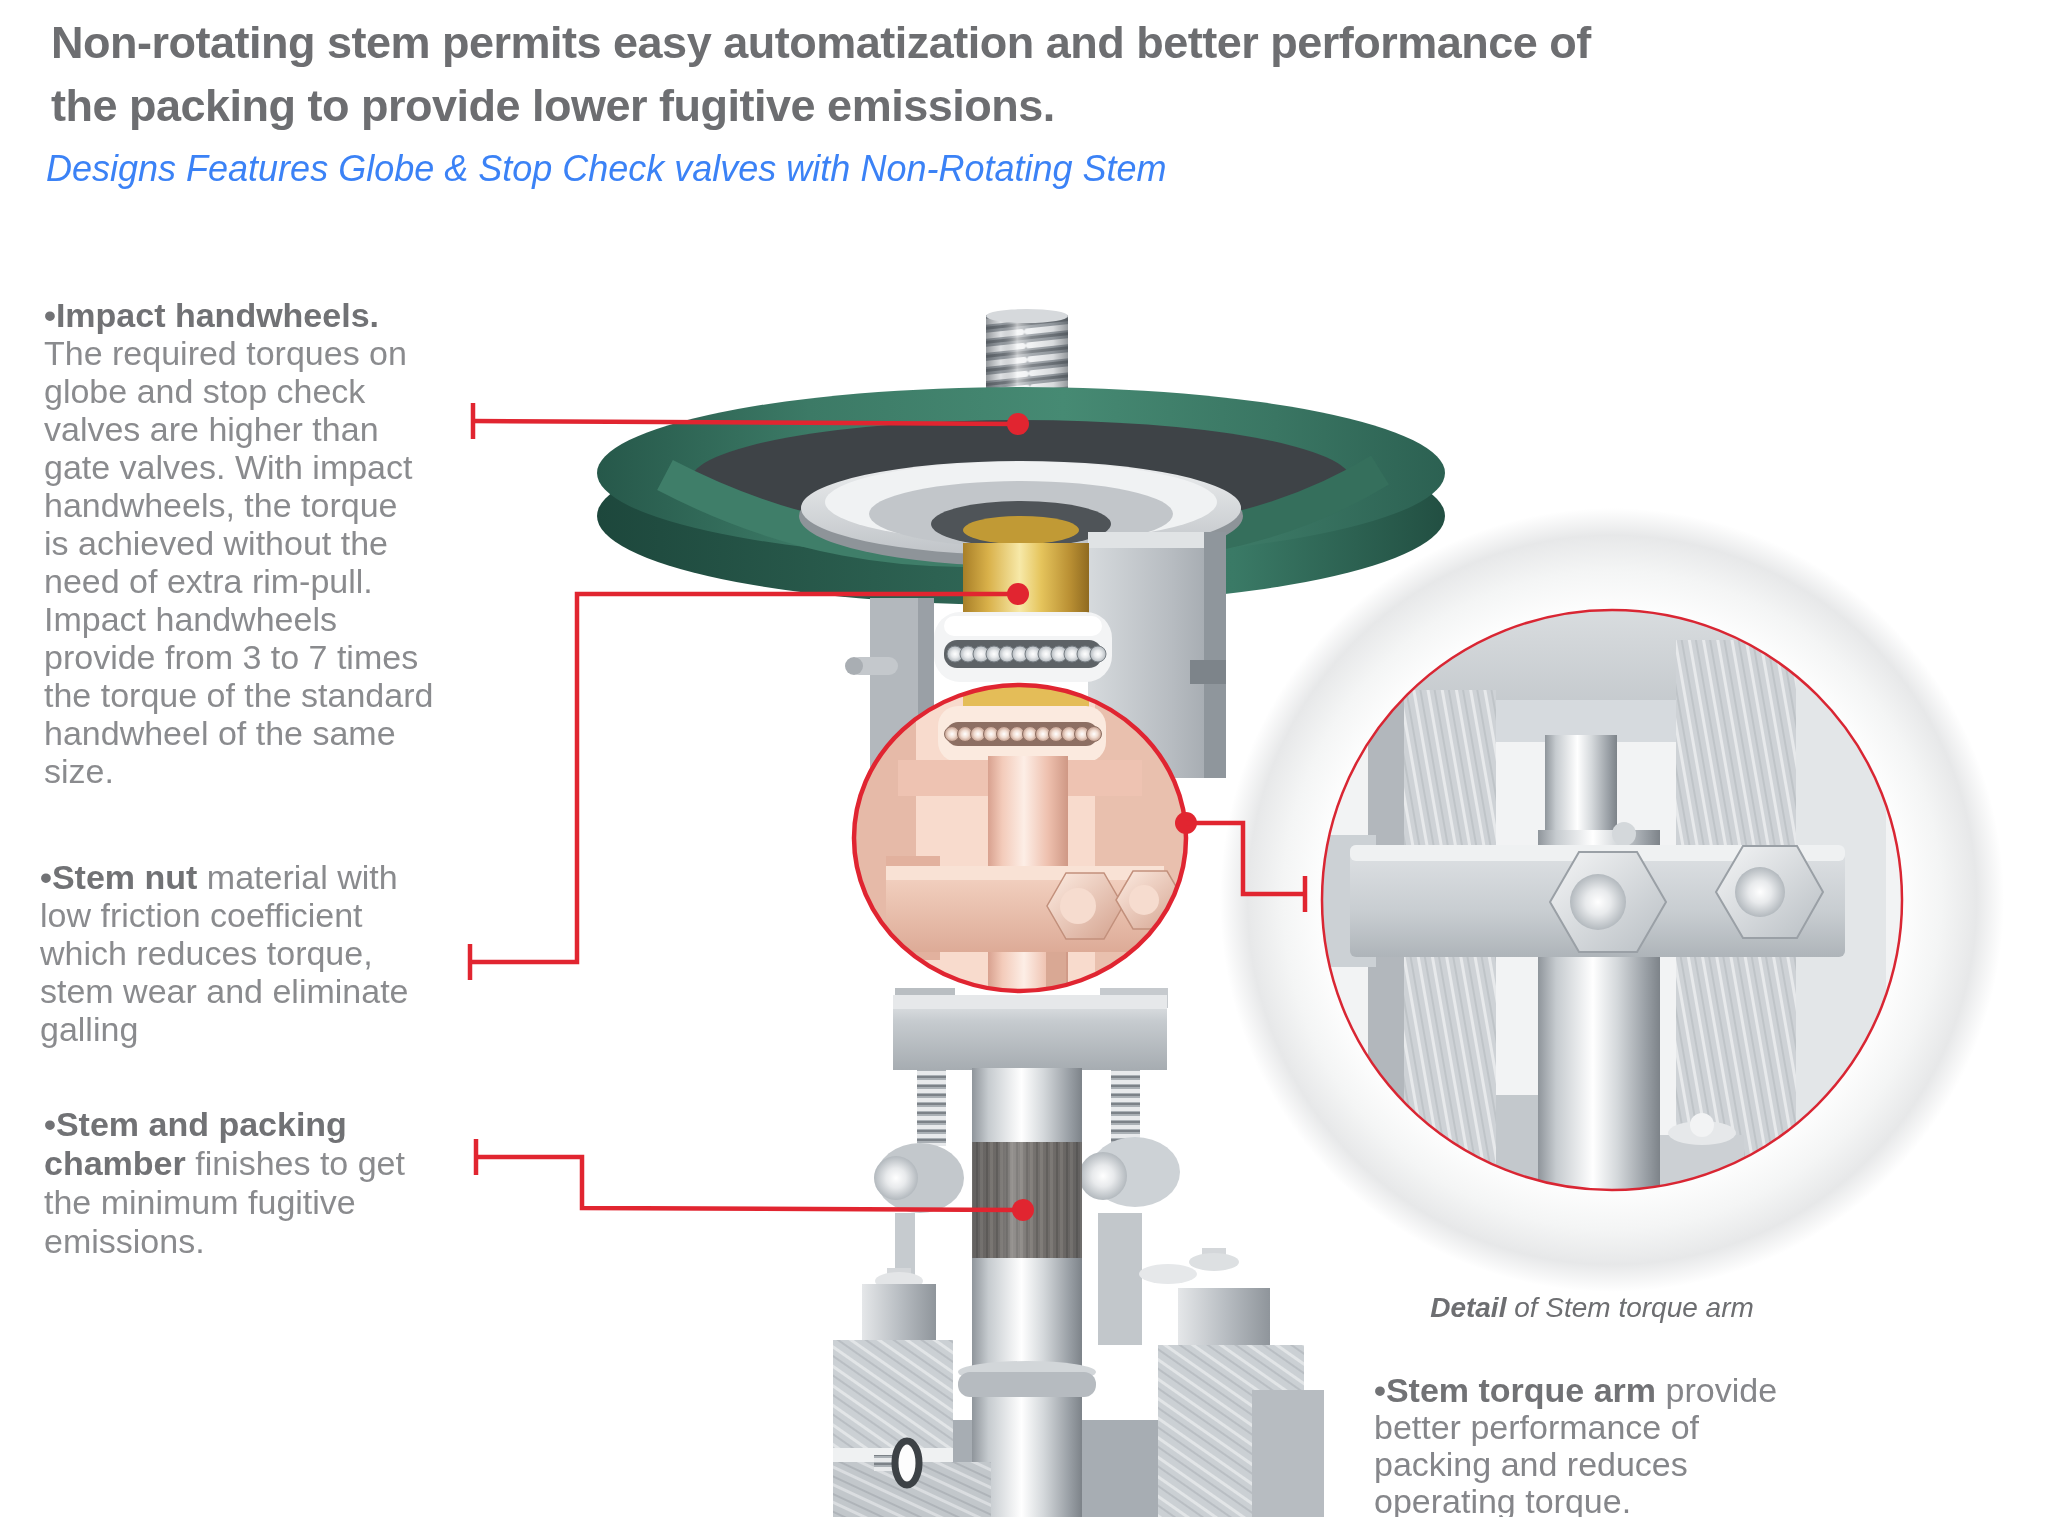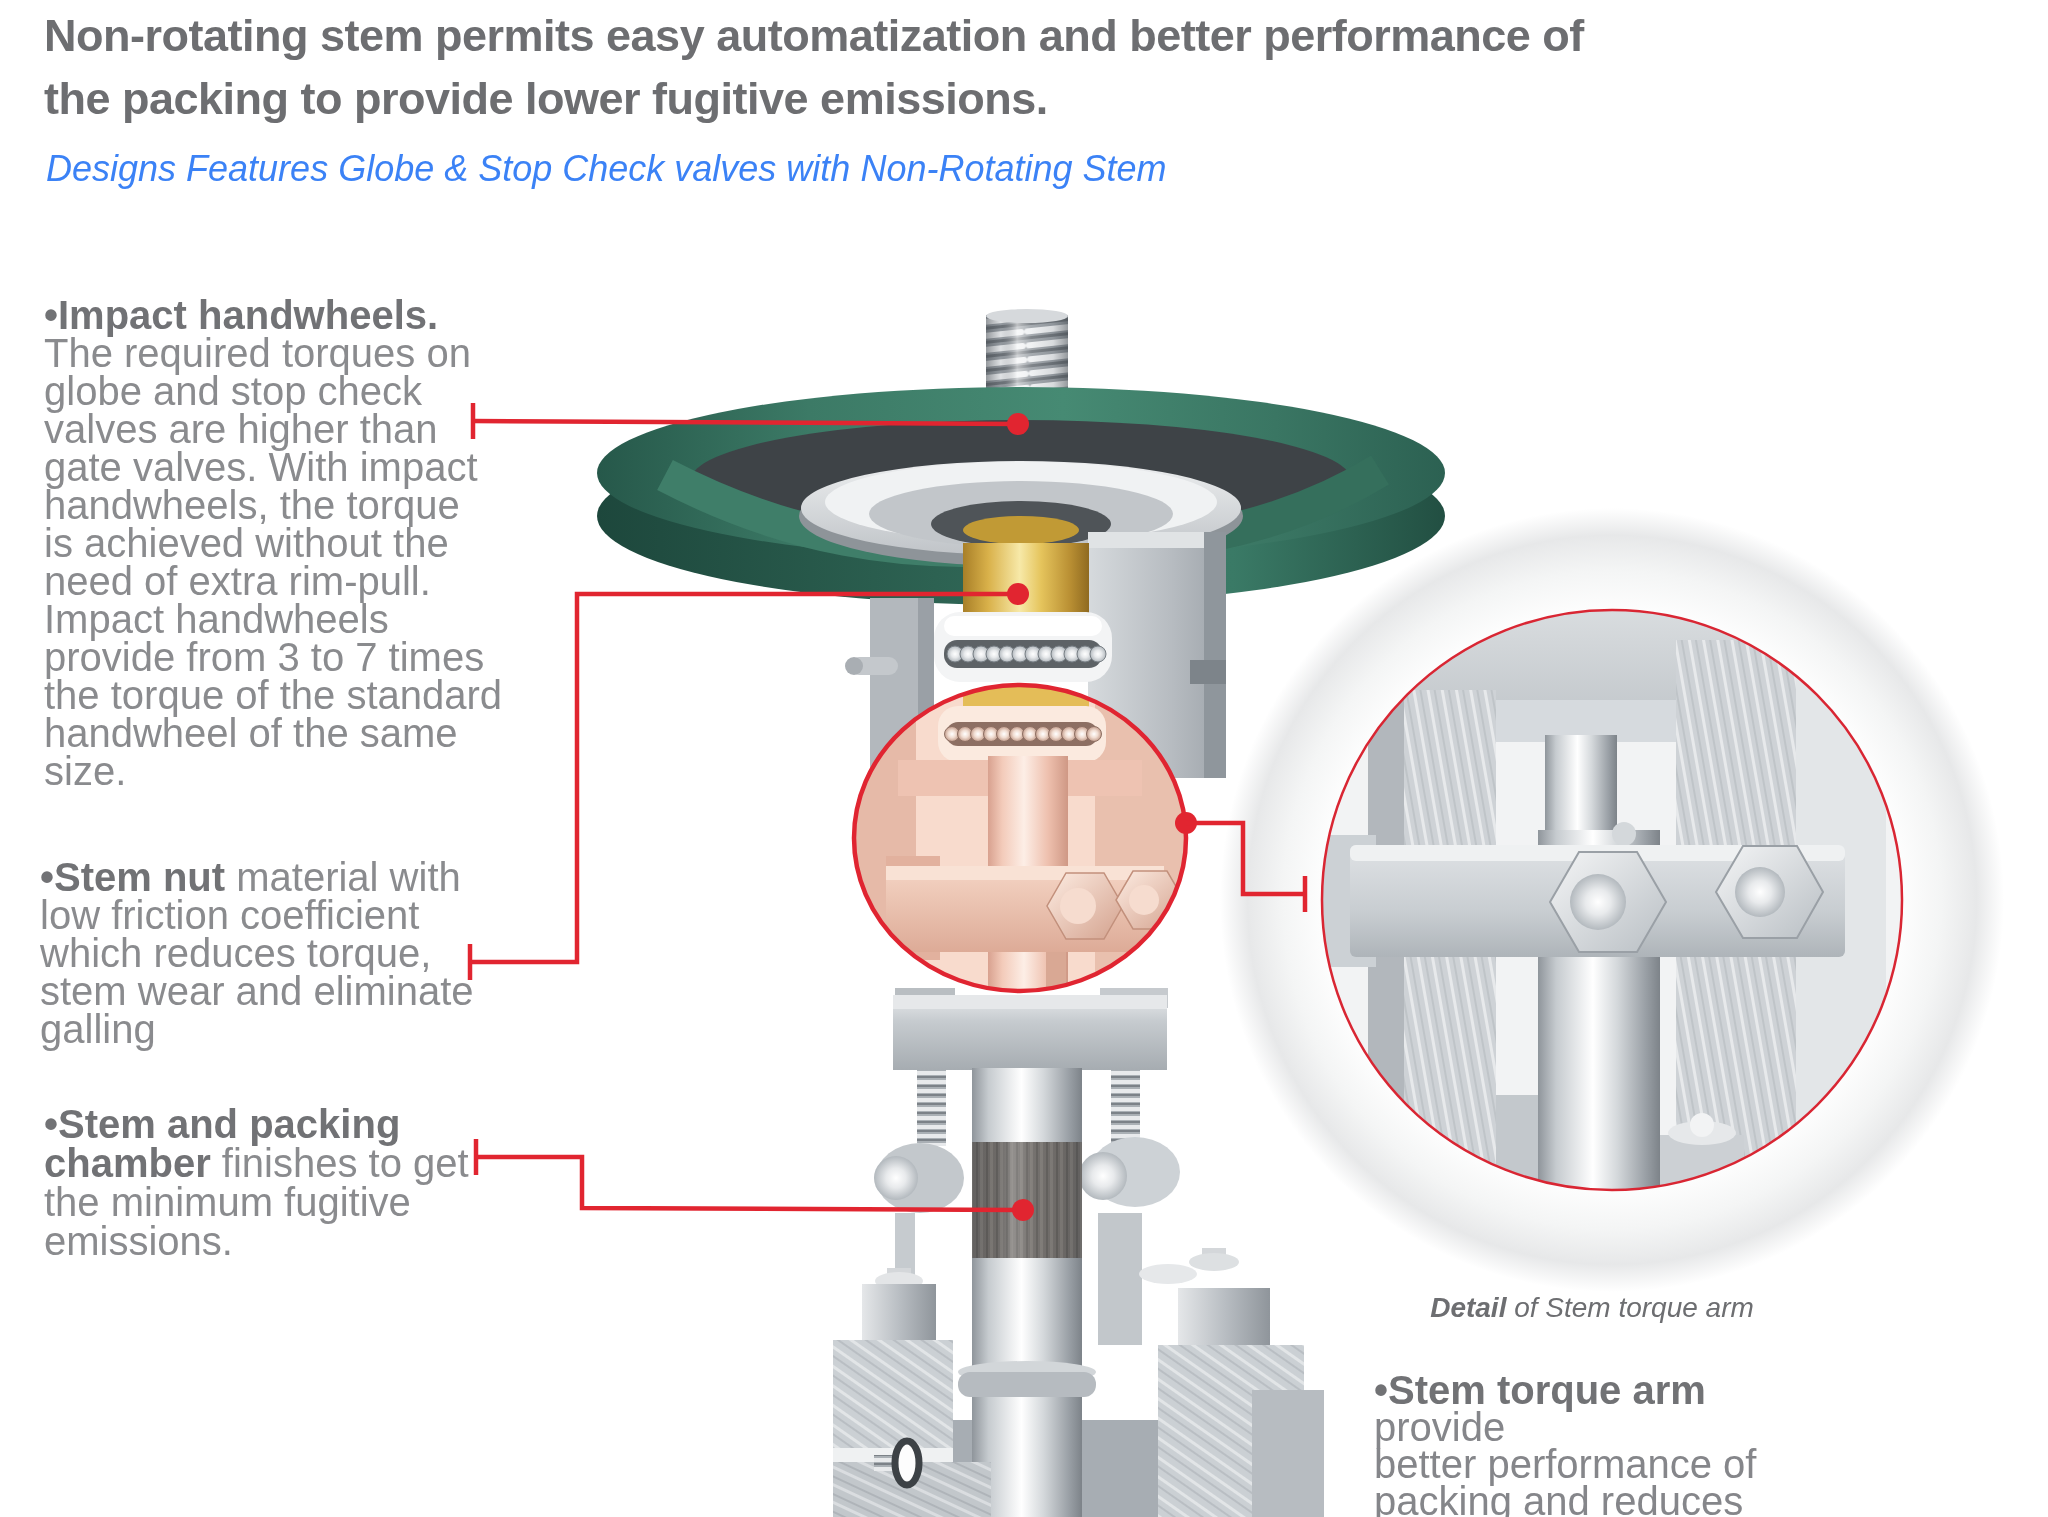--- a/index.html
+++ b/index.html
@@ -1,24 +1,24 @@
 <!DOCTYPE html>
 <html><head>
 <meta charset="utf-8">
 <style>
   html,body{margin:0;padding:0;}
   body{width:2048px;height:1517px;background:#ffffff;overflow:hidden;position:relative;
        font-family:"Liberation Sans", sans-serif;}
   .page{position:absolute;inset:0;}
   svg.illus{position:absolute;left:0;top:0;width:2048px;height:1517px;}
-  h1.title{position:absolute;left:44px;top:4px;width:1600px;margin:0;
+  h1.title{position:absolute;left:44px;top:4px;width:1600px;margin:7px;
            font-size:45px;line-height:63px;font-weight:bold;color:#6d6e71;letter-spacing:-0.5px;}
   .subtitle{position:absolute;left:46px;top:148px;width:1500px;
             font-size:36px;font-style:italic;color:#3b82f6;}
-  .ann{position:absolute;color:#8a8b8e;font-size:40px;line-height:38px;}
+  .ann{position:absolute;color:#8a8b8e;font-size:34px;line-height:38px;}
   .ann .lead{font-weight:bold;color:#717275;white-space:pre-line;}
   .ann .rest{white-space:pre-line;}
   .p1{left:44px;top:296px;width:470px;}
   .p2{left:40px;top:858px;width:470px;}
   .p3{left:44px;top:1105px;width:470px;line-height:39px;}
   .p4{left:1374px;top:1340px;width:460px;text-align:left;line-height:37px;color:#85868a;margin-top:32px;}
   .caption{position:absolute;left:1392px;top:1292px;width:400px;text-align:center;
            font-size:28px;font-style:italic;color:#6d6e71;}
   .caption .bi{font-weight:bold;}
 </style>

